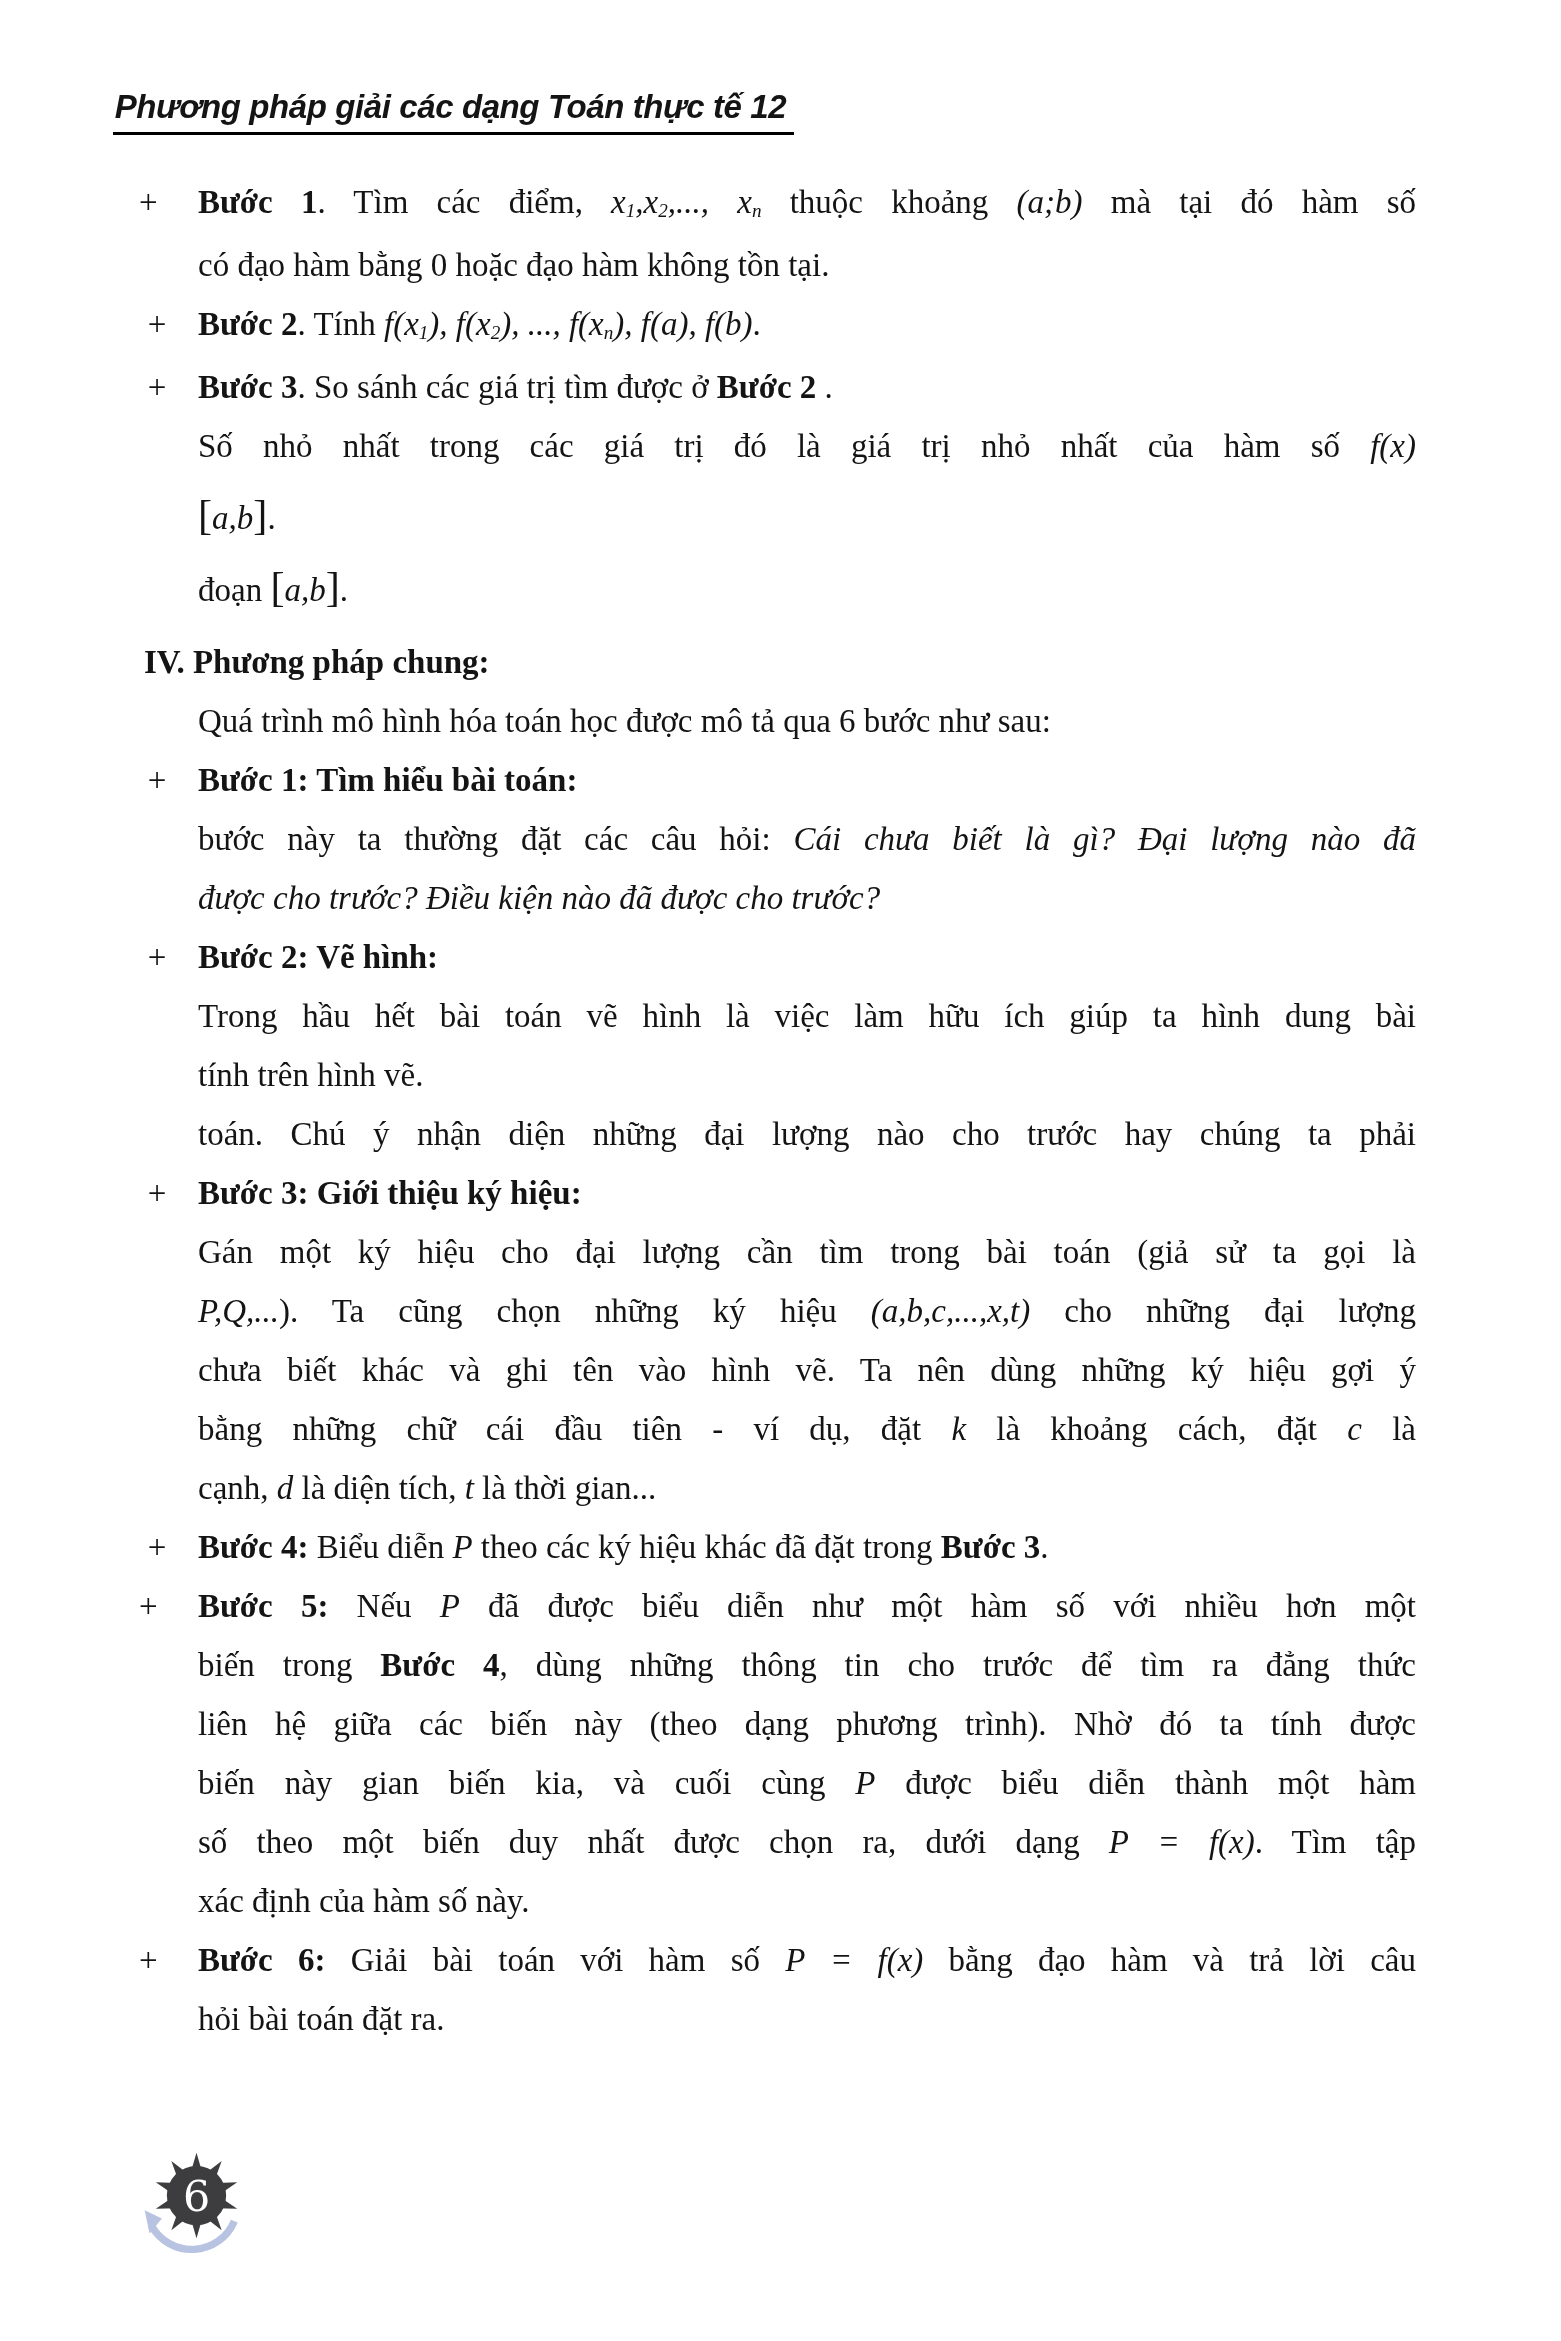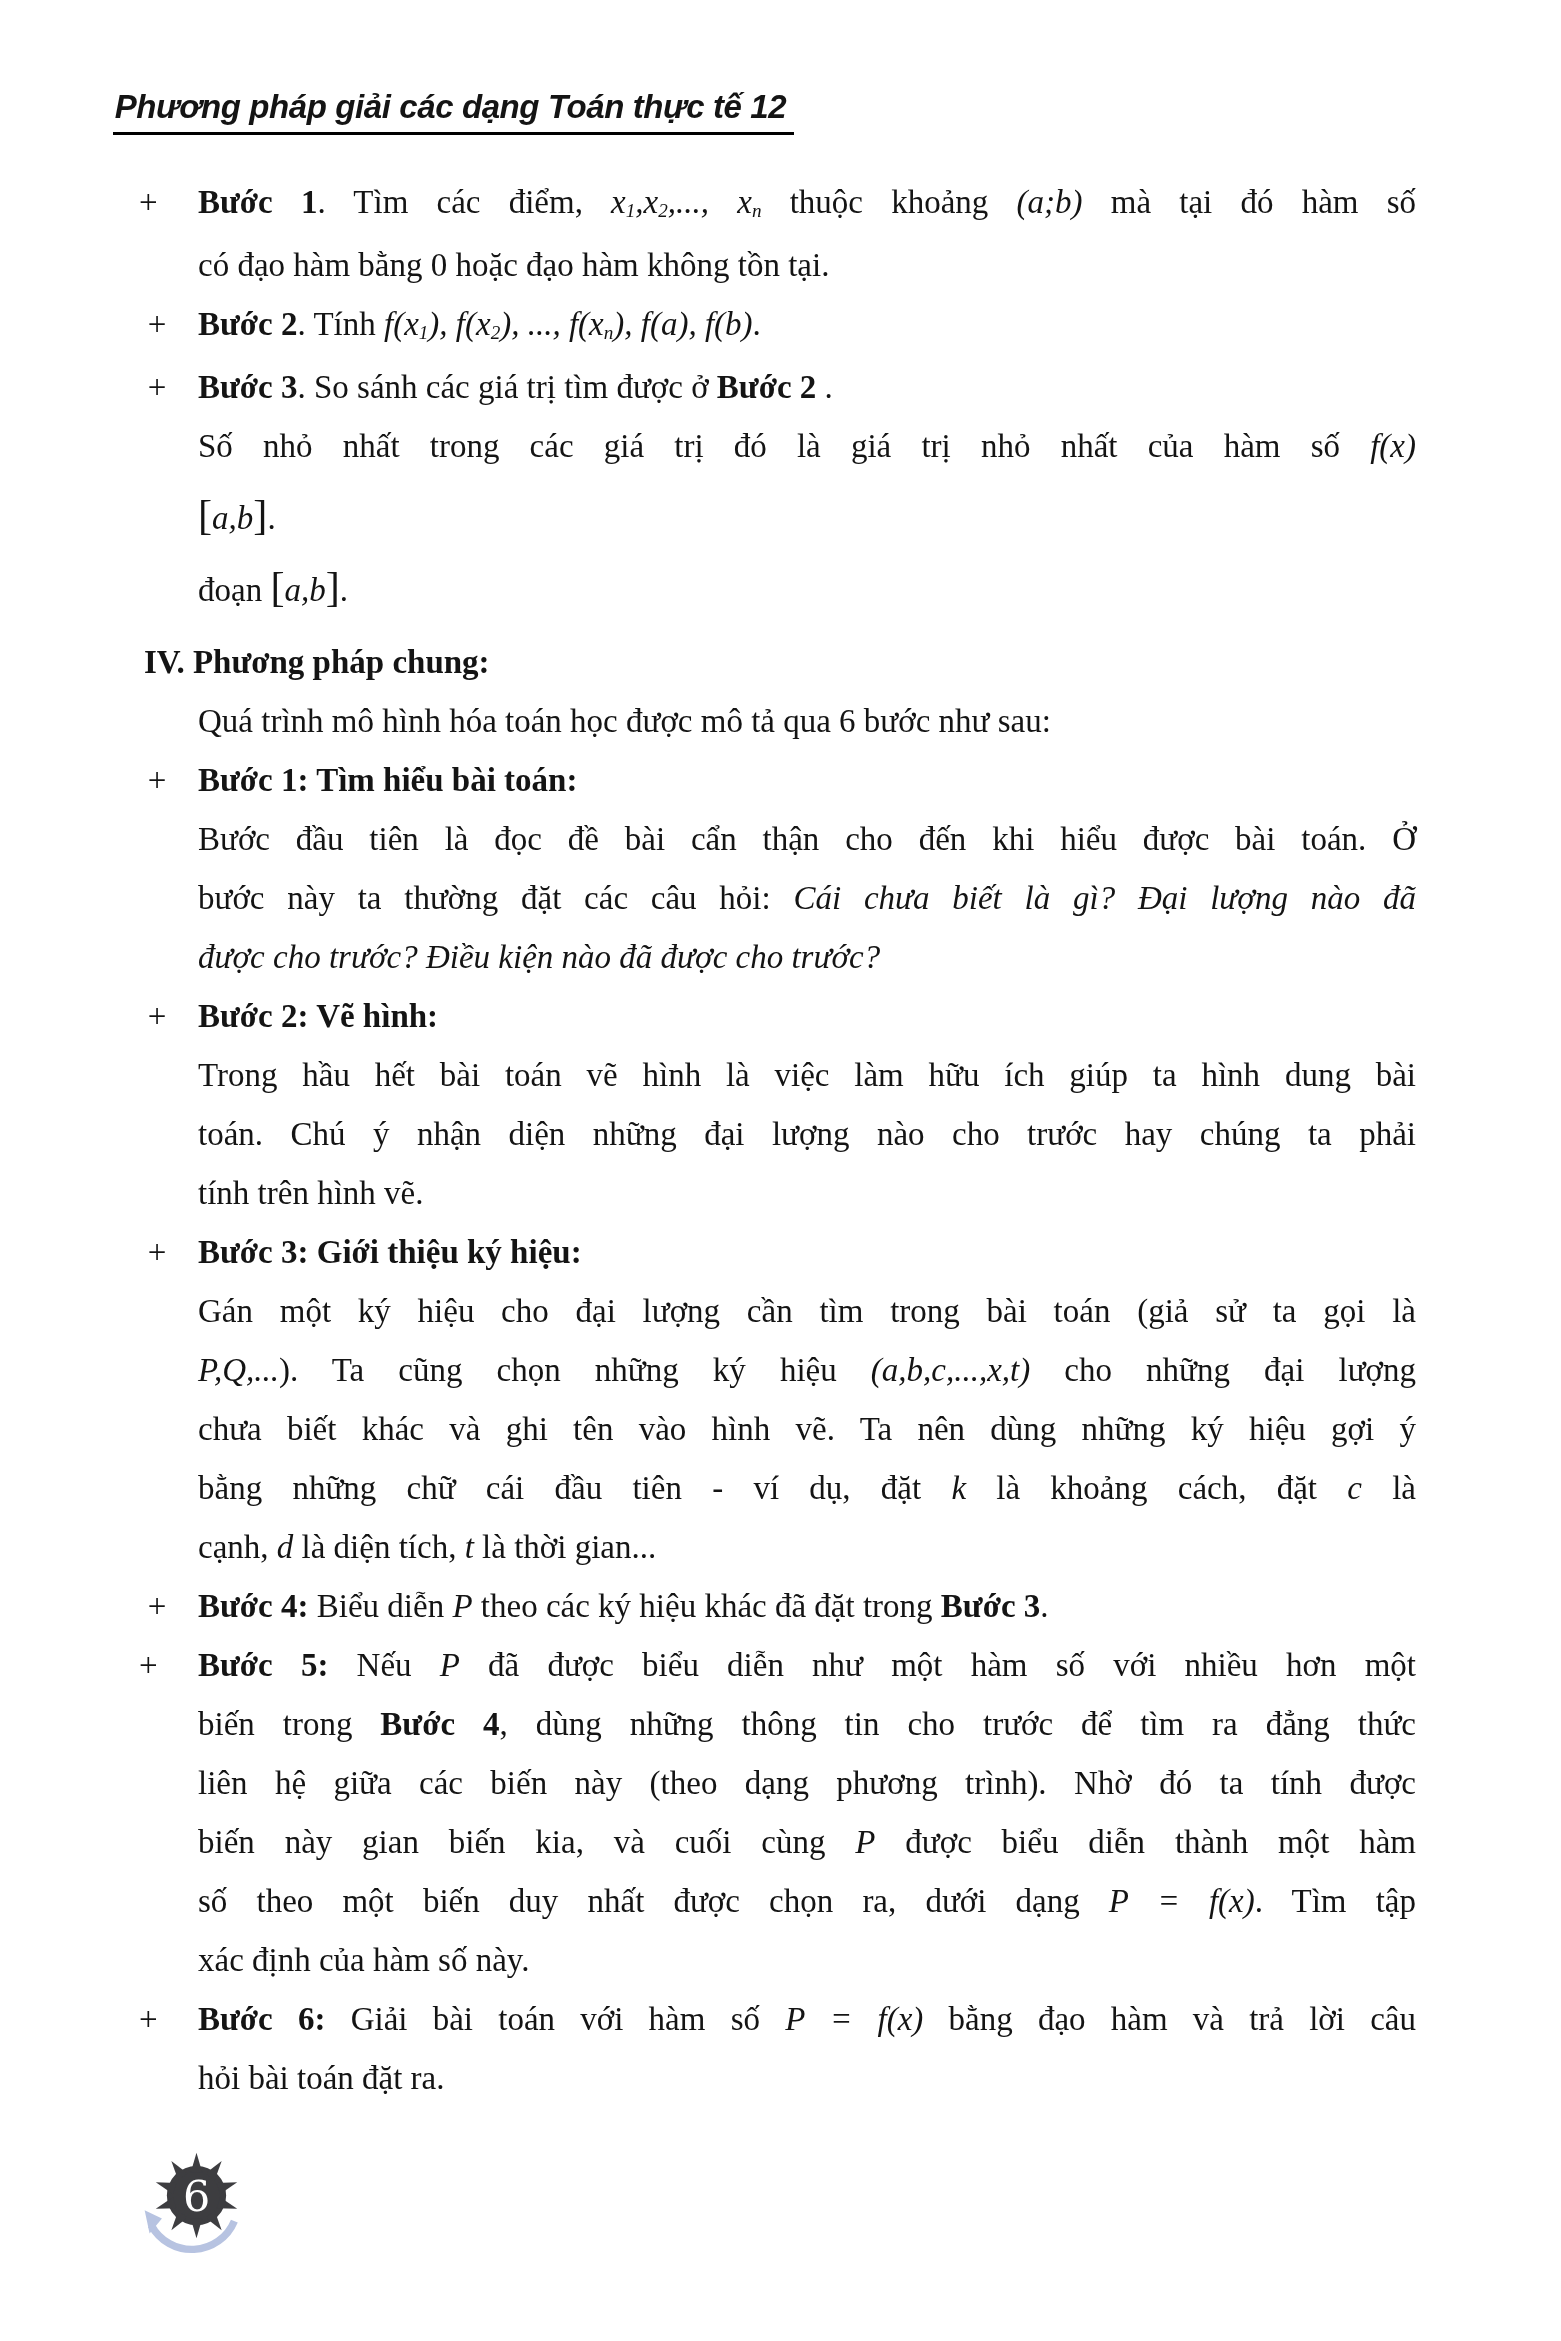--- a/index.html
+++ b/index.html
@@ -76,27 +76,26 @@
       <div class="line just"><span class="marker">+</span><span class="bold">Bước 1</span><span>. Tìm các điểm, </span><span class="ital">x</span><span class="ital sub">1</span><span class="ital">,</span><span class="ital">x</span><span class="ital sub">2</span><span class="ital">,..., </span><span class="ital">x</span><span class="ital sub">n</span><span> thuộc khoảng </span><span class="ital">(a;b)</span><span> mà tại đó hàm số</span></div>
       <div class="line"><span>có đạo hàm bằng 0 hoặc đạo hàm không tồn tại.</span></div>
       <div class="line"><span class="marker">+</span><span class="bold">Bước 2</span><span>. Tính </span><span class="ital">f(x</span><span class="ital sub">1</span><span class="ital">), f(x</span><span class="ital sub">2</span><span class="ital">), ..., f(x</span><span class="ital sub">n</span><span class="ital">), f(a), f(b)</span><span>.</span></div>
       <div class="line"><span class="marker">+</span><span class="bold">Bước 3</span><span>. So sánh các giá trị tìm được ở </span><span class="bold">Bước 2</span><span> .</span></div>
       <div class="line just"><span>Số nhỏ nhất trong các giá trị đó là giá trị nhỏ nhất của hàm số </span><span class="ital">f(x)</span></div>
       <div class="line sp"><span class="brk">[</span><span class="ital">a,b</span><span class="brk">]</span><span>.</span></div>
       <div class="line sp"><span>đoạn </span><span class="brk">[</span><span class="ital">a,b</span><span class="brk">]</span><span>.</span></div>
       <div class="line sect"><span class="bold">IV. Phương pháp chung:</span></div>
       <div class="line"><span>Quá trình mô hình hóa toán học được mô tả qua 6 bước như sau:</span></div>
       <div class="line"><span class="marker">+</span><span class="bold">Bước 1: Tìm hiểu bài toán:</span></div>
-      <div class="line just"><span>Bước đầu tiên là đọc đề bài cẩn thận cho đến khi hiểu được bài toán. Ở</span></div>
       <div class="line just"><span>bước này ta thường đặt các câu hỏi: </span><span class="ital">Cái chưa biết là gì? Đại lượng nào đã</span></div>
       <div class="line"><span class="ital">được cho trước? Điều kiện nào đã được cho trước?</span></div>
       <div class="line"><span class="marker">+</span><span class="bold">Bước 2: Vẽ hình:</span></div>
       <div class="line just"><span>Trong hầu hết bài toán vẽ hình là việc làm hữu ích giúp ta hình dung bài</span></div>
+      <div class="line"><span>tính trên hình vẽ.</span></div>
       <div class="line just"><span>toán. Chú ý nhận diện những đại lượng nào cho trước hay chúng ta phải</span></div>
-      <div class="line"><span>tính trên hình vẽ.</span></div>
       <div class="line"><span class="marker">+</span><span class="bold">Bước 3: Giới thiệu ký hiệu:</span></div>
       <div class="line just"><span>Gán một ký hiệu cho đại lượng cần tìm trong bài toán (giả sử ta gọi là</span></div>
       <div class="line just"><span class="ital">P,Q,...</span><span>). Ta cũng chọn những ký hiệu </span><span class="ital">(a,b,c,...,x,t)</span><span> cho những đại lượng</span></div>
       <div class="line just"><span>chưa biết khác và ghi tên vào hình vẽ. Ta nên dùng những ký hiệu gợi ý</span></div>
       <div class="line just"><span>bằng những chữ cái đầu tiên - ví dụ, đặt </span><span class="ital">k</span><span> là khoảng cách, đặt </span><span class="ital">c</span><span> là</span></div>
       <div class="line"><span>cạnh, </span><span class="ital">d</span><span> là diện tích, </span><span class="ital">t</span><span> là thời gian...</span></div>
       <div class="line"><span class="marker">+</span><span class="bold">Bước 4:</span><span> Biểu diễn </span><span class="ital">P</span><span> theo các ký hiệu khác đã đặt trong </span><span class="bold">Bước 3</span><span>.</span></div>
       <div class="line just"><span class="marker">+</span><span class="bold">Bước 5:</span><span> Nếu </span><span class="ital">P</span><span> đã được biểu diễn như một hàm số với nhiều hơn một</span></div>
       <div class="line just"><span>biến trong </span><span class="bold">Bước 4</span><span>, dùng những thông tin cho trước để tìm ra đẳng thức</span></div>
       <div class="line just"><span>liên hệ giữa các biến này (theo dạng phương trình). Nhờ đó ta tính được</span></div>

